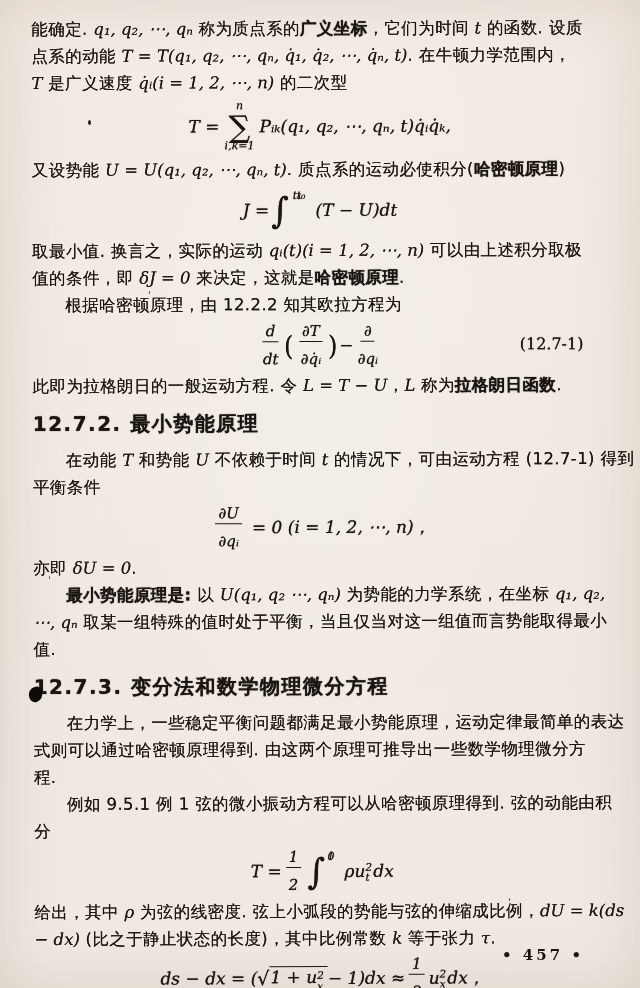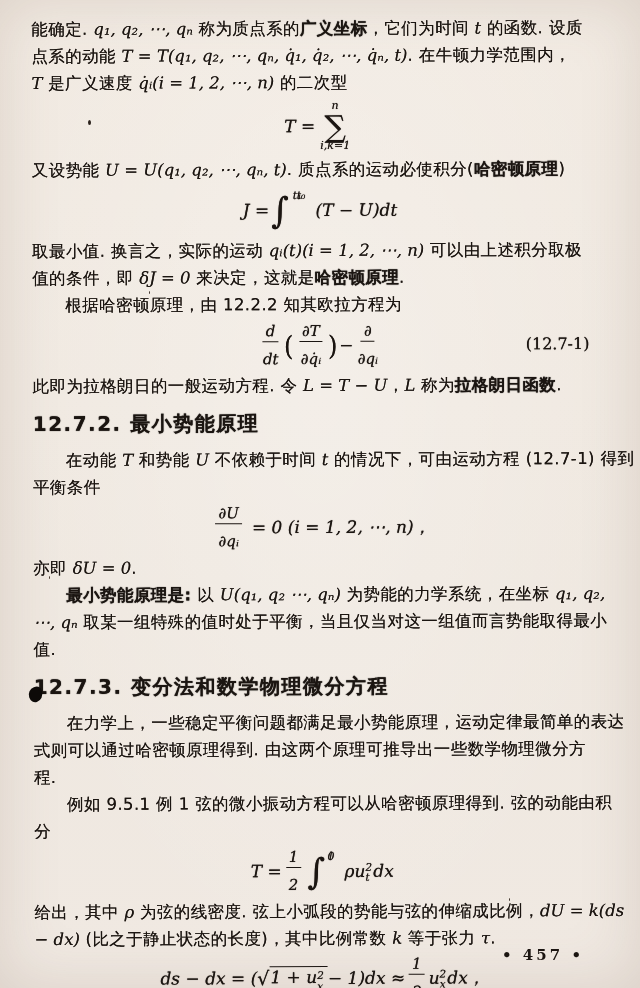--- a/index.html
+++ b/index.html
@@ -58,21 +58,21 @@
   .ilims{display:inline-flex;flex-direction:row;justify-content:space-between;height:40px;font-size:11px;margin-left:1px;}
   .ilims .it{transform:translateX(3px);}
   .ilims .ib{transform:translateX(-2px);}
   .frac{display:inline-flex;flex-direction:column;align-items:center;margin:0 4px;font-size:15px;line-height:1.2;}
   .frac .num{padding:0 3px 1px;border-bottom:1.4px solid #1b1511;}
   .frac .den{padding-top:8px;}
   .bigp{font-size:27px;font-style:normal;transform:scaleX(0.9);margin:0 1px;}
   .ss{display:inline-flex;flex-direction:column;align-items:flex-start;font-size:10.5px;line-height:1;vertical-align:middle;margin:0 1px 0 0;transform:translateY(1px);}
   .sqrt-sym{font-style:normal;font-size:19px;}
   .sqrtbar{border-top:1.5px solid #1b1511;padding:2px 3px 0 1px;display:inline-flex;}
-  .eqtag{position:absolute;right:19px;top:50%;transform:translateY(-50%);font-style:normal;font-size:16px;}
+  .eqtag{position:absolute;right:25px;top:50%;transform:translateY(-50%);font-style:normal;font-size:16px;}
   
   .pageno{
     position:absolute;right:56px;bottom:24px;
     font-size:15px;font-weight:bold;letter-spacing:3px;
     font-family:"DejaVu Serif", serif;
   }
   .speck{
     position:absolute;left:88px;top:120px;width:3px;height:5px;background:#2a211b;border-radius:50%;
     box-shadow:60px 170px 0 -1px #3a2f27, -40px 455px 0 -1px #46372c,
                420px 777px 0 -1px #3a2f27, 250px 835px 0 -1.5px #544237,
@@ -93,20 +93,21 @@
         <div class="tline"><span class="m">T</span><span> 是广义速度 </span><span class="m">q̇ᵢ(i = 1, 2, ⋯, n)</span><span> 的二次型</span></div>
       </div>
 
     <div class="formula" style="min-height:54px;">
       <span>T =</span>
       <span class="sigma-stack">
         <span class="lim">n</span>
         <span class="sigma">∑</span>
         <span class="lim">i,k=1</span>
       </span>
+      <span>Pᵢₖ(q₁, q₂, ⋯, qₙ, t)q̇ᵢq̇ₖ,</span>
     </div>
 
     <div>
         <div class="tline"><span>又设势能 </span><span class="m">U = U(q₁, q₂, ⋯, qₙ, t)</span><span>.  质点系的运动必使积分(</span><span class="b">哈密顿原理</span><span>)</span></div>
       </div>
 
     <div class="formula">
       <span>J =</span>
       <span class="int-wrap">
         <span class="int">∫</span>

